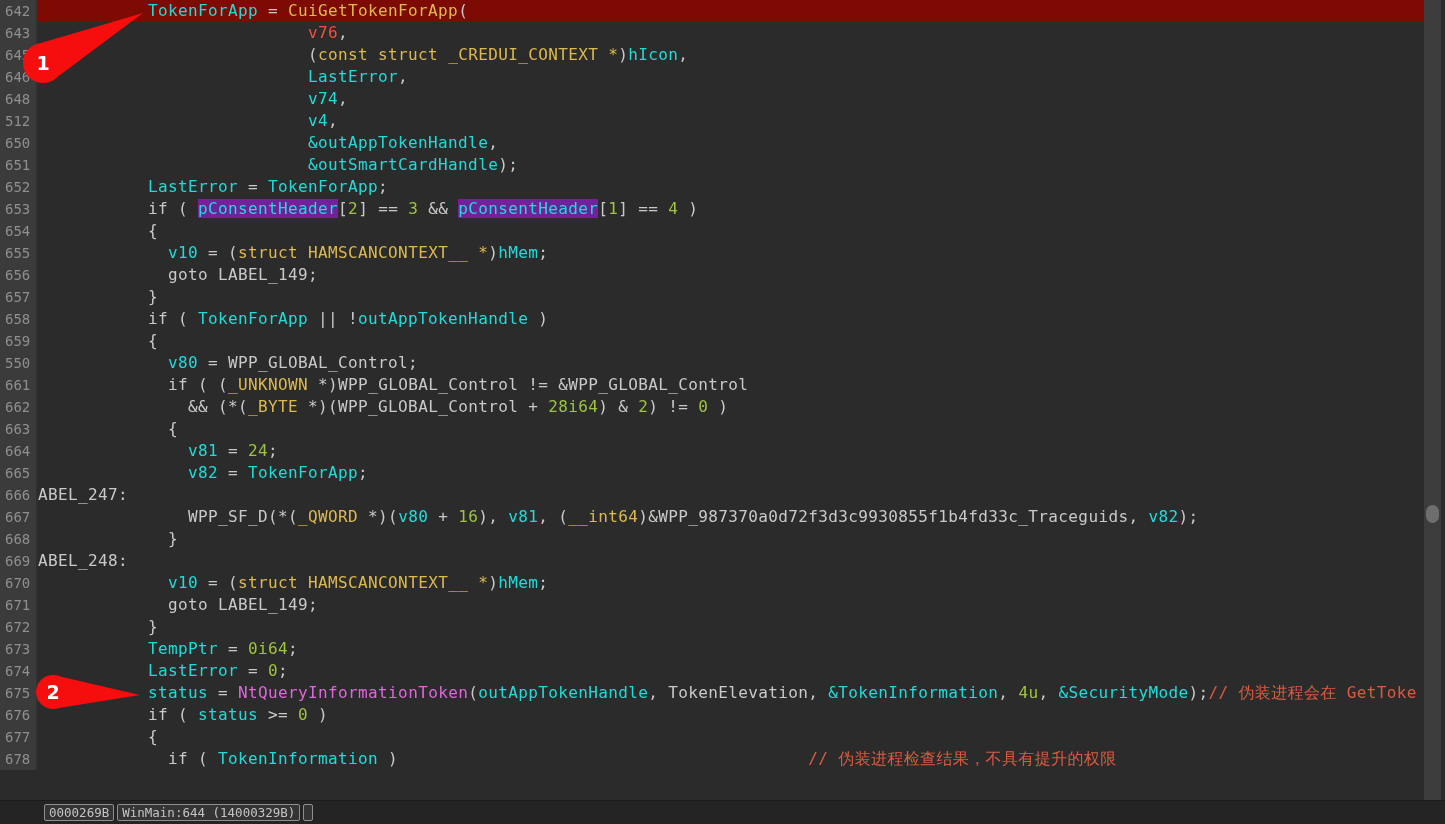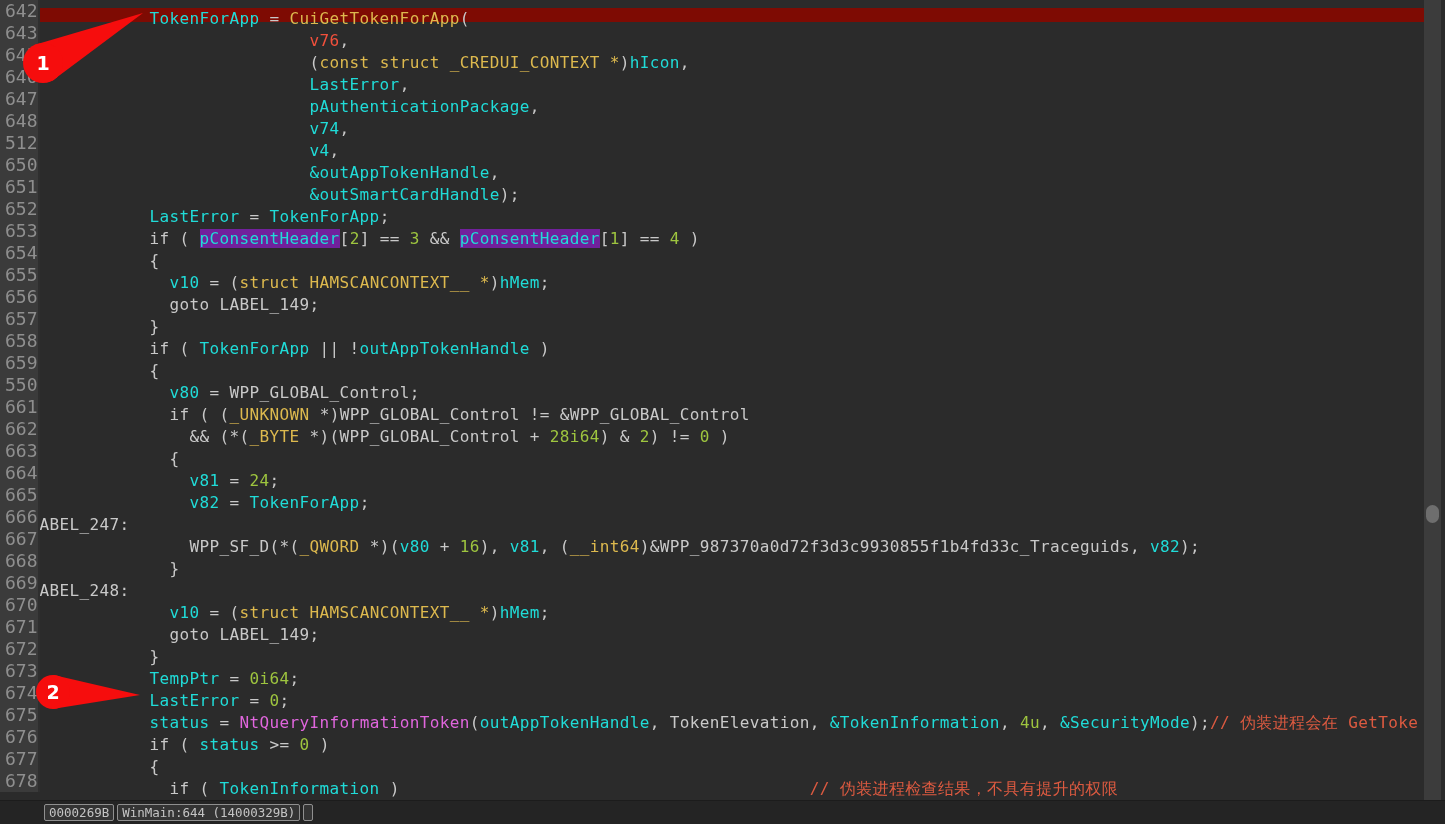--- a/index.html
+++ b/index.html
@@ -6,25 +6,25 @@
   body{
     width:1445px;height:824px;overflow:hidden;position:relative;
     background:var(--bg,#2b2b2b);
     font-family:"DejaVu Sans Mono","Liberation Mono",monospace;
   }
   .rows{position:absolute;left:0;top:0;width:1424px;height:800px;overflow:hidden}
   .row{display:flex;height:22px}
   .ln{
     flex:0 0 38px;box-sizing:border-box;padding-left:5px;
     background:var(--gutter_bg,#3b3b3b);color:var(--gutter_text,#8f8f8f);
-    font-size:18px;line-height:22px;border-right:2px solid #2f2f2f;
+    font-size:14px;line-height:22px;border-right:2px solid #2f2f2f;
   }
   .codeline{
     flex:1;white-space:pre;font-size:16px;line-height:22px;
-    letter-spacing:.37px;color:var(--default_text,#c9c9c9);margin-top:8px;
+    letter-spacing:.37px;color:var(--default_text,#c9c9c9);
   }
   .row.hl .codeline{background:var(--current_line_bg,#7e0b03)}
   .sg-w{color:var(--default_text,#c9c9c9)}
   .sg-c{color:var(--variable_cyan,#20dcd8)}
   .sg-y{color:var(--type_yellow,#ddb94e)}
   .sg-g{color:var(--number_green,#9ec53f)}
   .sg-m{color:var(--import_magenta,#e066dd)}
   .sg-r{color:var(--error_red,#f2503c)}
   .sg-cm{color:var(--comment_red,#dd5a40)}
   .sg-p{color:var(--variable_cyan,#20dcd8);background:var(--highlight_purple,#71219c)}
@@ -58,24 +58,20 @@
     </div>
     <div class="row">
       <span class="ln">645</span>
       <span class="codeline"><span class="sg-w">                           </span><span class="sg-w">(</span><span class="sg-y">const struct _CREDUI_CONTEXT *</span><span class="sg-w">)</span><span class="sg-c">hIcon</span><span class="sg-w">,</span></span>
     </div>
     <div class="row">
       <span class="ln">646</span>
       <span class="codeline"><span class="sg-w">                           </span><span class="sg-c">LastError</span><span class="sg-w">,</span></span>
     </div>
     <div class="row">
-      <span class="ln">647</span>
-      <span class="codeline"><span class="sg-w">                           </span><span class="sg-c">pAuthenticationPackage</span><span class="sg-w">,</span></span>
-    </div>
-    <div class="row">
       <span class="ln">648</span>
       <span class="codeline"><span class="sg-w">                           </span><span class="sg-c">v74</span><span class="sg-w">,</span></span>
     </div>
     <div class="row">
       <span class="ln">512</span>
       <span class="codeline"><span class="sg-w">                           </span><span class="sg-c">v4</span><span class="sg-w">,</span></span>
     </div>
     <div class="row">
       <span class="ln">650</span>
       <span class="codeline"><span class="sg-w">                           </span><span class="sg-c">&amp;outAppTokenHandle</span><span class="sg-w">,</span></span>

